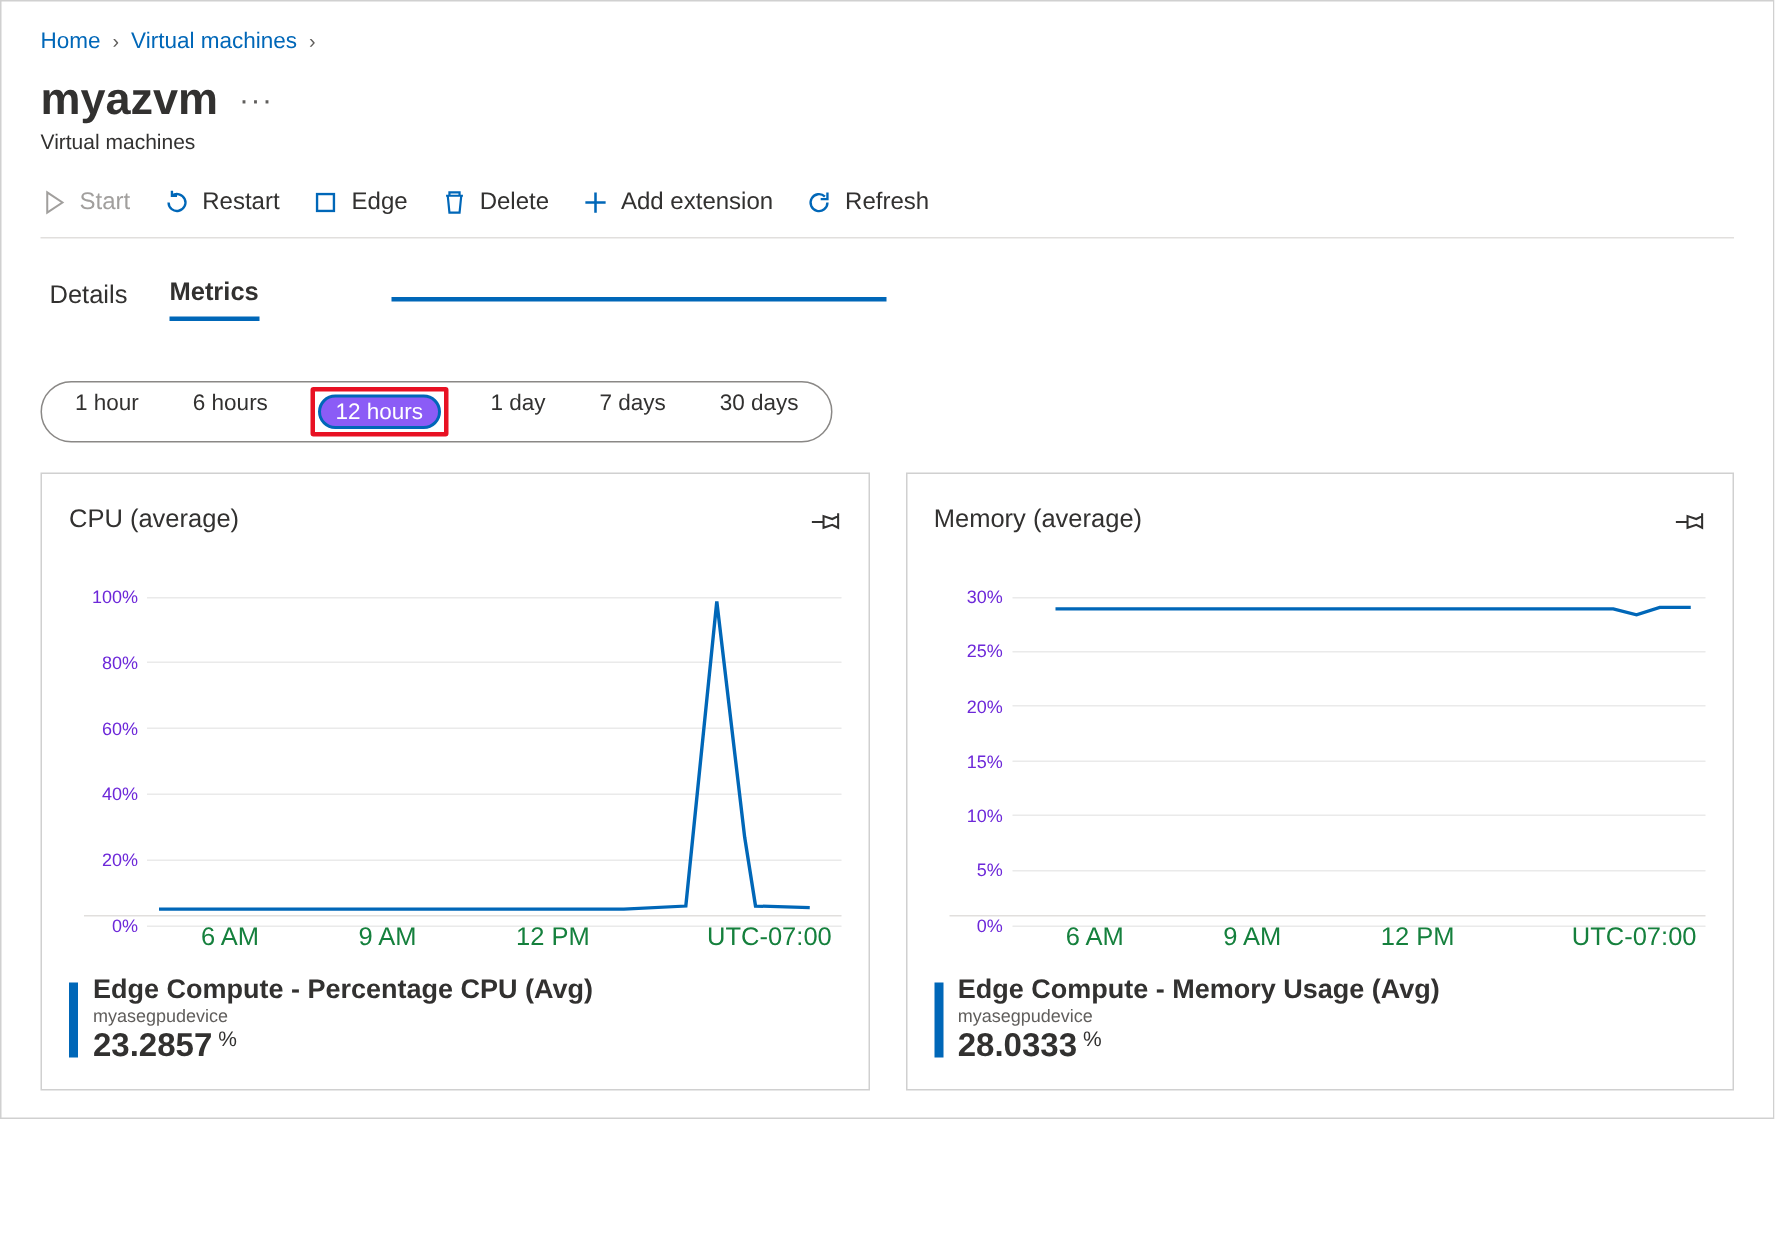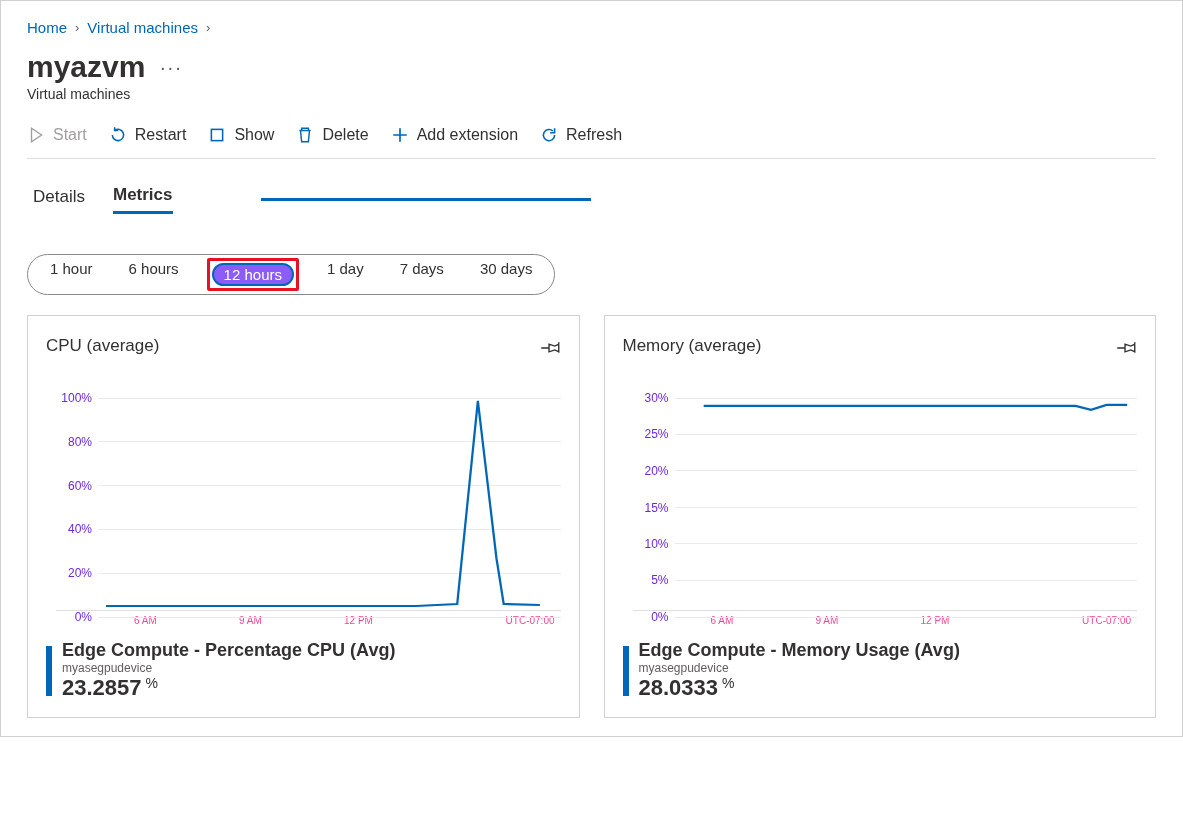--- a/index.html
+++ b/index.html
@@ -29,21 +29,21 @@
   .charts-row { display: flex; gap: 24px; }
   .chart-card { flex: 1; border: 1px solid #d0d0d0; padding: 20px 18px 16px 18px; }
   .chart-head { display: flex; justify-content: space-between; align-items: flex-start; margin-bottom: 30px; }
   .chart-title { font-size: 17px; font-weight: 400; text-align: center; }
   .pin-icon { cursor: pointer; }
   .chart-plot { position: relative; height: 220px; border-bottom: 1px solid #e1dfdd; margin-left: 10px; margin-bottom: 4px; }
   .y-tick { position: absolute; left: 0; width: 100%; display: flex; align-items: center; }
   .y-tick span { width: 42px; text-align: right; font-size: 12px; color: #6d28d9; padding-right: 6px; }
   .y-tick .grid { flex: 1; height: 1px; background: #eaeaea; }
   .plot-area { position: absolute; left: 50px; right: 0; top: 0; bottom: 0; }
-  .x-ticks { display: flex; margin-left: 50px; font-size: 10px; color: #ec4899; margin-top: 4px; padding-left: 38px;}
+  .x-ticks { display: flex; margin-left: 50px; font-size: 17px; color: #15803d; margin-top: 4px; padding-left: 38px;}
   .x-ticks span { flex: 0 0 auto; }
   .x-ticks .xl { width: 105px; }
   .x-ticks .utc { margin-left: auto; padding-right: 6px;}
   .legend { display: flex; align-items: center; margin-top: 14px; gap: 10px; }
   .legend-bar { width: 6px; height: 50px; background: #0067b8; }
   .legend-text { font-size: 12.5px; }
   .legend-text .series { font-weight: 600; font-size: 18px; }
   .legend-text .device { color: #605e5c; font-size: 12px; }
   .legend-text .value { font-size: 22px; font-weight: 700; display: flex; align-items: flex-start; gap: 4px; }
   .legend-text .value .pct { font-size: 14px; font-weight: 400; }
@@ -77,21 +77,21 @@
       <svg width="18" height="18" viewBox="0 0 16 16" fill="none" stroke="#0067b8" stroke-width="1.4">
           <path d="M3 8a5 5 0 1 0 2-4"></path>
           <path d="M5 1 L5 4 L8 4" fill="none"></path>
         </svg>
       <span>Restart</span>
     </div>
     <div class="tb-btn">
       <svg width="18" height="18" viewBox="0 0 16 16" fill="none" stroke="#0067b8" stroke-width="1.4">
           <rect x="3" y="3" width="10" height="10"></rect>
         </svg>
-      <span>Show</span>
+      <span>Edge</span>
     </div>
     <div class="tb-btn">
       <svg width="18" height="18" viewBox="0 0 16 16" fill="none" stroke="#0067b8" stroke-width="1.3">
           <path d="M3 4h10 M5 4V2h6v2 M4 4l1 10h6l1-10"></path>
         </svg>
       <span>Delete</span>
     </div>
     <div class="tb-btn">
       <svg width="18" height="18" viewBox="0 0 16 16" fill="none" stroke="#0067b8" stroke-width="1.5">
           <path d="M8 2v12 M2 8h12"></path>

